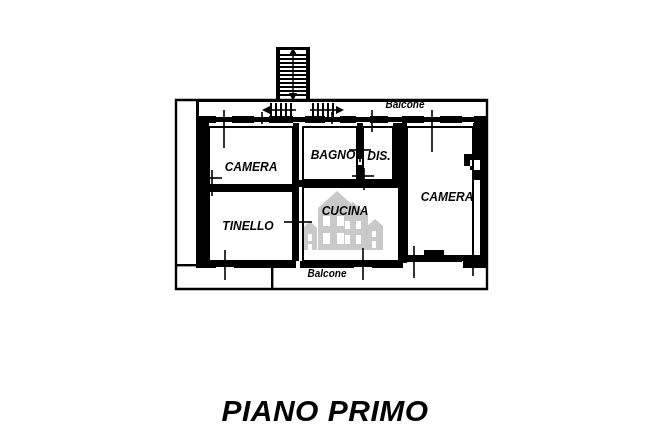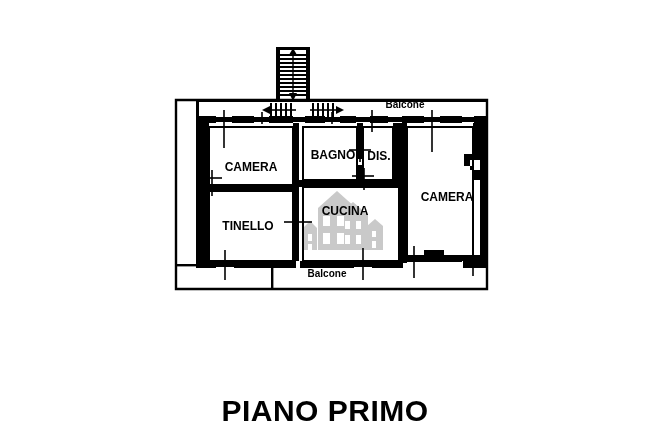--- a/index.html
+++ b/index.html
@@ -12,20 +12,21 @@
     height: 442px;
     position: relative;
     overflow: hidden;
     font-family: "Liberation Sans", sans-serif;
   }
   #plan-root {
     position: absolute;
     left: 0; top: 0;
     width: 650px;
     height: 442px;
+    font-style: italic;
   }
   svg#floorplan-svg {
     position: absolute;
     left: 0; top: 0;
     width: 650px;
     height: 442px;
     display: block;
   }
   .room-label {
     font-family: "Liberation Sans", sans-serif;

